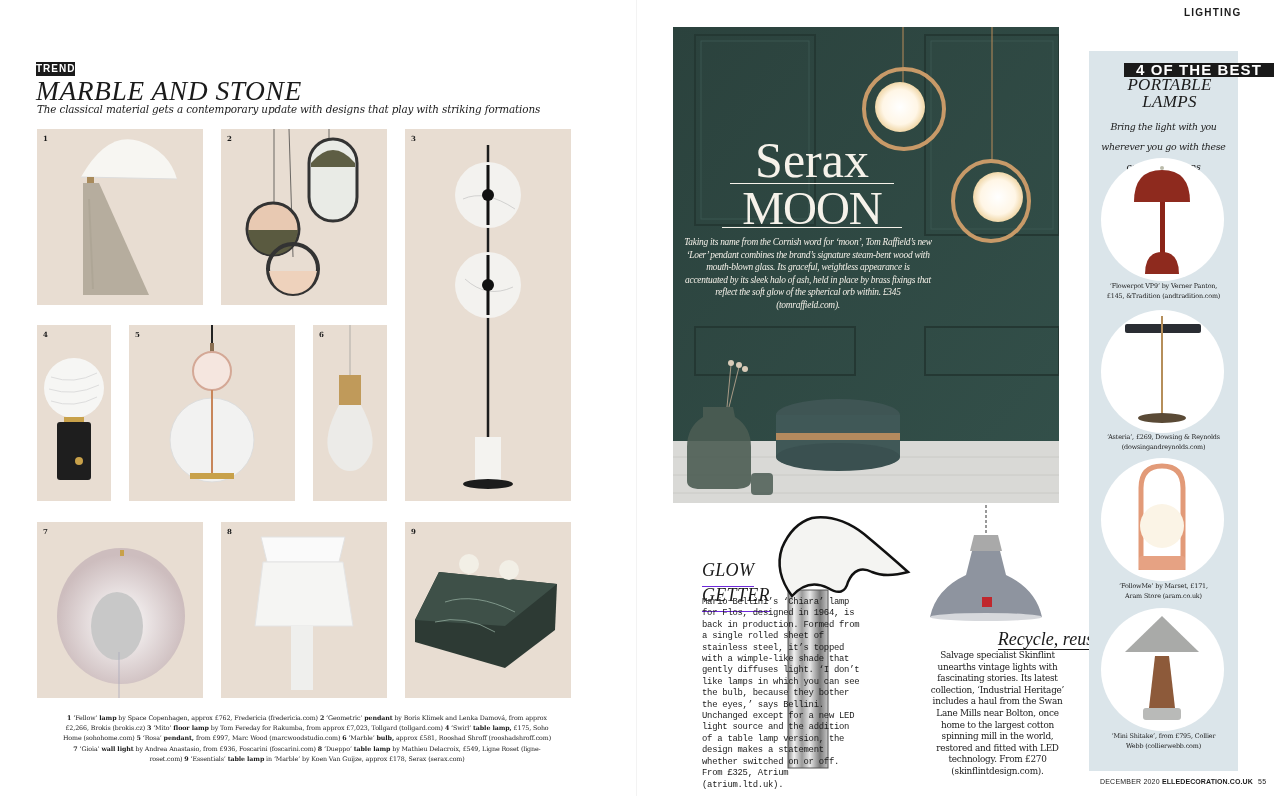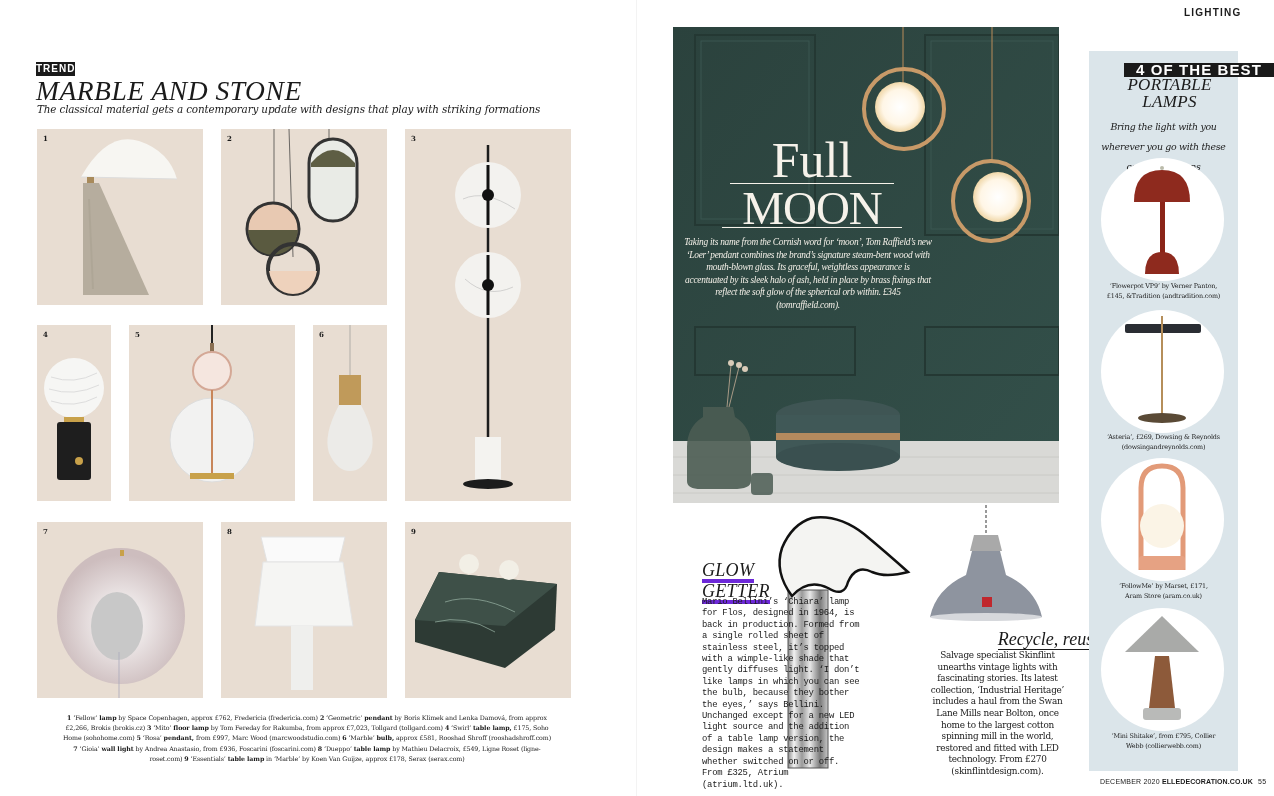--- a/index.html
+++ b/index.html
@@ -21,21 +21,21 @@
   
   .hero{left:673px;top:27px;width:386px;height:476px;background:#2e4540;overflow:hidden}
   .hero-title{left:722px;top:135px;width:180px;text-align:center;font-family:"Liberation Serif",serif;color:#f6f2ea;line-height:1}
   .hero-title .l1{font-size:50px;display:block;height:44px}
   .hero-title .rule{height:1px;background:#f6f2ea;margin:4px 8px 1px 8px}
   .hero-title .l2{font-size:47px;display:block;letter-spacing:-1px;height:42px}
   .hero-title .rule2{height:1px;background:#f6f2ea;margin:0 0 0 0;width:180px}
   .hero-body{left:684px;top:236px;width:248px;text-align:center;color:#f4f0e8;font-family:Liberation Serif, serif;font-style:italic;font-size:9.4px;line-height:12.6px;letter-spacing:-0.25px}
 
   .glow-title{left:702px;top:562px;font-family:"Liberation Serif",serif;font-style:italic;font-size:18px;line-height:16px;letter-spacing:0.3px}
-  .glow-title span{display:inline-block;border-bottom:4px solid #6d28d9;padding-bottom:1px}
+  .glow-title span{display:inline-block;border-bottom:1px solid #6d28d9;padding-bottom:8px}
   .glow-body{left:702px;top:597px;width:162px;font-family:Liberation Mono, monospace;font-size:8.9px;line-height:11.4px;letter-spacing:-0.25px}
 
   .recycle-title{left:977px;top:629px;width:145px;text-align:center;font-family:"Liberation Serif",serif;font-style:italic;font-size:18px;line-height:20px}
   .recycle-title span{border-bottom:1px solid #1a1a1a}
   .recycle-body{left:925px;top:650px;width:145px;text-align:center;font-family:"DejaVu Serif",serif;font-size:8.9px;line-height:11.6px;letter-spacing:-0.25px}
 
   .section-label{left:1184px;top:7px;font-family:"Liberation Sans",sans-serif;font-weight:bold;font-size:10px;letter-spacing:1.2px}
 
   .sidebar{left:1089px;top:51px;width:149px;height:720px;background:#dbe5ea}
   .side-badge{left:1124px;top:63px;background:#1a1a1a;color:#fff;font-family:"Liberation Sans",sans-serif;font-weight:bold;font-size:15px;letter-spacing:1.1px;padding:1px 12px;line-height:12px}
@@ -228,21 +228,21 @@
     <line x1="56" y1="380" x2="66" y2="340" stroke="#a89a86" stroke-width="1"></line>
     <line x1="54" y1="380" x2="58" y2="338" stroke="#a89a86" stroke-width="1"></line>
     <circle cx="66" cy="338" r="3" fill="#d9cbb8"></circle>
     <circle cx="58" cy="336" r="3" fill="#d9cbb8"></circle>
     <circle cx="72" cy="342" r="3" fill="#d9cbb8"></circle>
     <rect x="78" y="446" width="22" height="22" rx="4" fill="#4b5c53" opacity="0.85"></rect>
   </svg>
 </div>
 
 <div class="abs hero-title">
-  <span class="l1">Full</span>
+  <span class="l1">Serax</span>
   <div class="rule"></div>
   <span class="l2">MOON</span>
   <div class="rule2"></div>
 </div>
 <p class="abs hero-body">Taking its name from the Cornish word for ‘moon’, Tom Raffield’s new ‘Loer’ pendant combines the brand’s signature steam-bent wood with mouth-blown glass. Its graceful, weightless appearance is accentuated by its sleek halo of ash, held in place by brass fixings that reflect the soft glow of the spherical orb within. £345 (tomraffield.com).</p>
 
 <svg class="abs" style="left:768px;top:512px" width="150" height="260">
   <defs>
     <linearGradient id="steel" x1="0" y1="0" x2="1" y2="0">
       <stop offset="0" stop-color="#8a8a8a"></stop>

